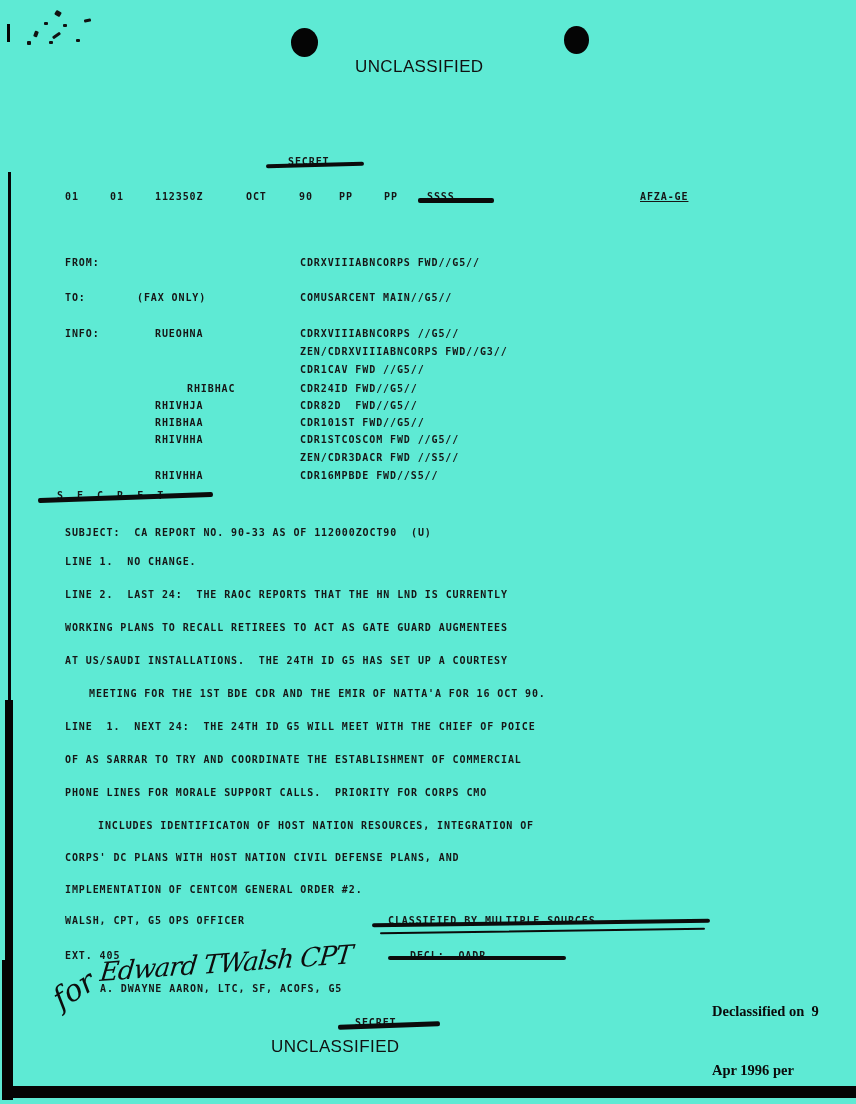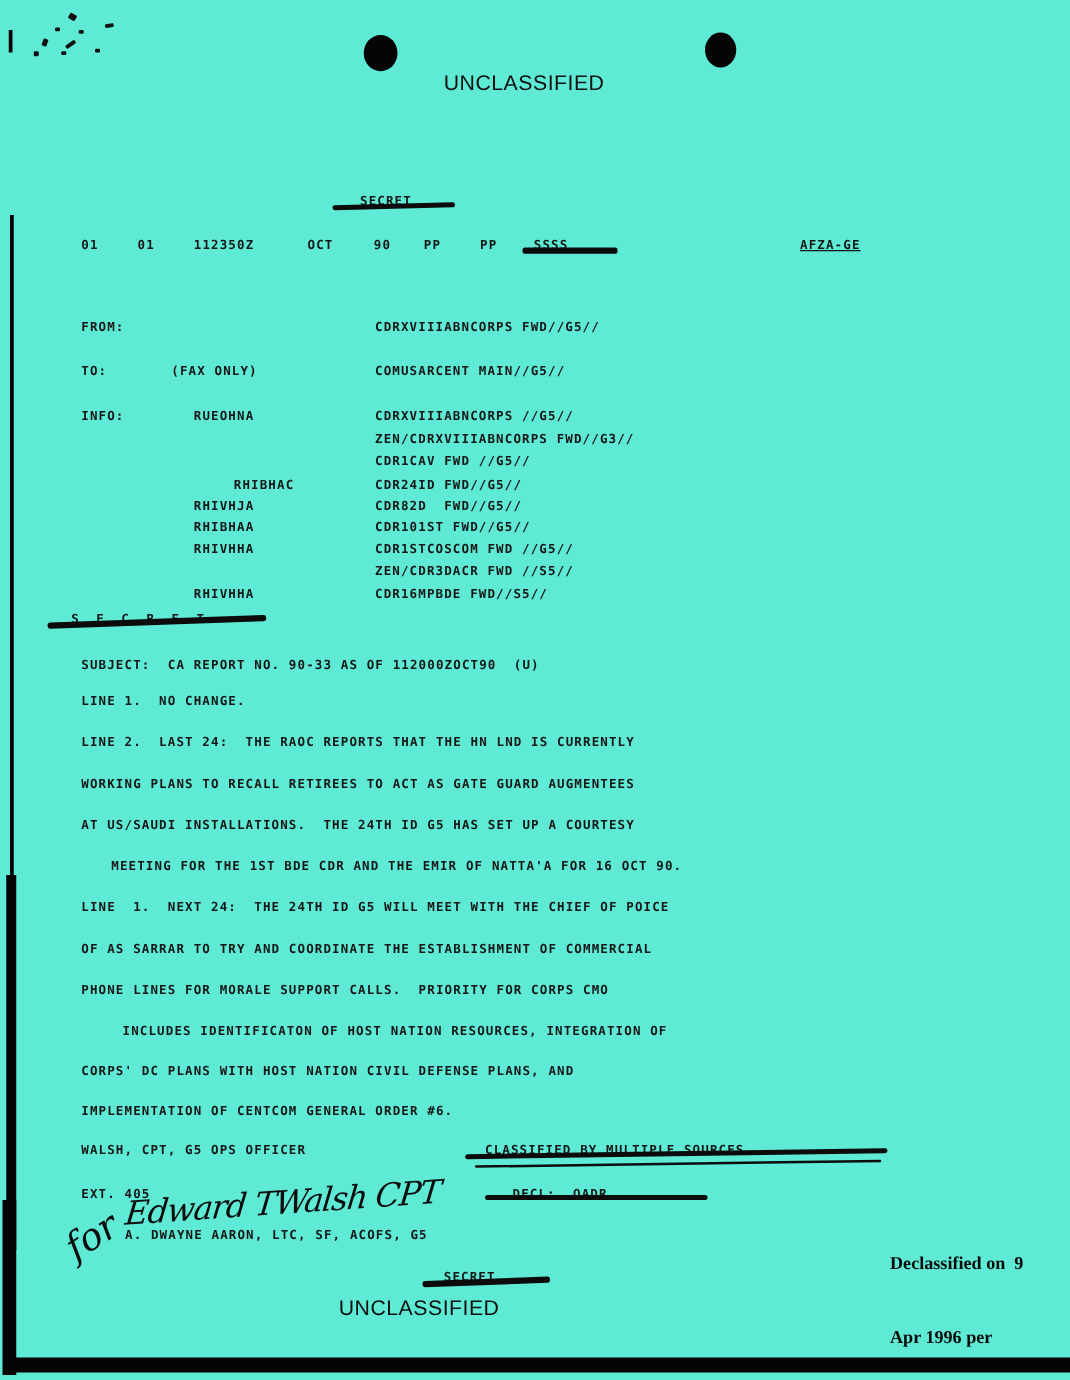--- a/index.html
+++ b/index.html
@@ -104,21 +104,21 @@
     <div class="t mono" style="left:65px;top:556px;">LINE 1.  NO CHANGE.</div>
     <div class="t mono" style="left:65px;top:589px;">LINE 2.  LAST 24:  THE RAOC REPORTS THAT THE HN LND IS CURRENTLY</div>
     <div class="t mono" style="left:65px;top:622px;">WORKING PLANS TO RECALL RETIREES TO ACT AS GATE GUARD AUGMENTEES</div>
     <div class="t mono" style="left:65px;top:655px;">AT US/SAUDI INSTALLATIONS.  THE 24TH ID G5 HAS SET UP A COURTESY</div>
     <div class="t mono" style="left:65px;top:688px;margin-left:24px;">MEETING FOR THE 1ST BDE CDR AND THE EMIR OF NATTA'A FOR 16 OCT 90.</div>
     <div class="t mono" style="left:65px;top:721px;">LINE  1.  NEXT 24:  THE 24TH ID G5 WILL MEET WITH THE CHIEF OF POICE</div>
     <div class="t mono" style="left:65px;top:754px;">OF AS SARRAR TO TRY AND COORDINATE THE ESTABLISHMENT OF COMMERCIAL</div>
     <div class="t mono" style="left:65px;top:787px;">PHONE LINES FOR MORALE SUPPORT CALLS.  PRIORITY FOR CORPS CMO</div>
     <div class="t mono" style="left:58px;top:820px;margin-left:40px;">INCLUDES IDENTIFICATON OF HOST NATION RESOURCES, INTEGRATION OF</div>
     <div class="t mono" style="left:65px;top:852px;">CORPS' DC PLANS WITH HOST NATION CIVIL DEFENSE PLANS, AND</div>
-    <div class="t mono" style="left:65px;top:884px;">IMPLEMENTATION OF CENTCOM GENERAL ORDER #6.</div>
+    <div class="t mono" style="left:65px;top:884px;">IMPLEMENTATION OF CENTCOM GENERAL ORDER #2.</div>
   </div>
 
   <div>
     <div class="t mono" style="left:65px;top:915px;">WALSH, CPT, G5 OPS OFFICER</div>
     <div class="t mono" style="left:388px;top:915px;">CLASSIFIED BY MULTIPLE SOURCES</div>
     <div class="strike-bar" style="left:372px;top:921px;width:338px;height:4px;transform:rotate(-0.8deg);"></div>
     <div class="strike-bar" style="left:380px;top:930px;width:325px;height:2px;transform:rotate(-0.8deg);"></div>
 
     <div class="t mono" style="left:65px;top:950px;">EXT. 405</div>
     <div class="t mono" style="left:410px;top:950px;">DECL:  OADR</div>

